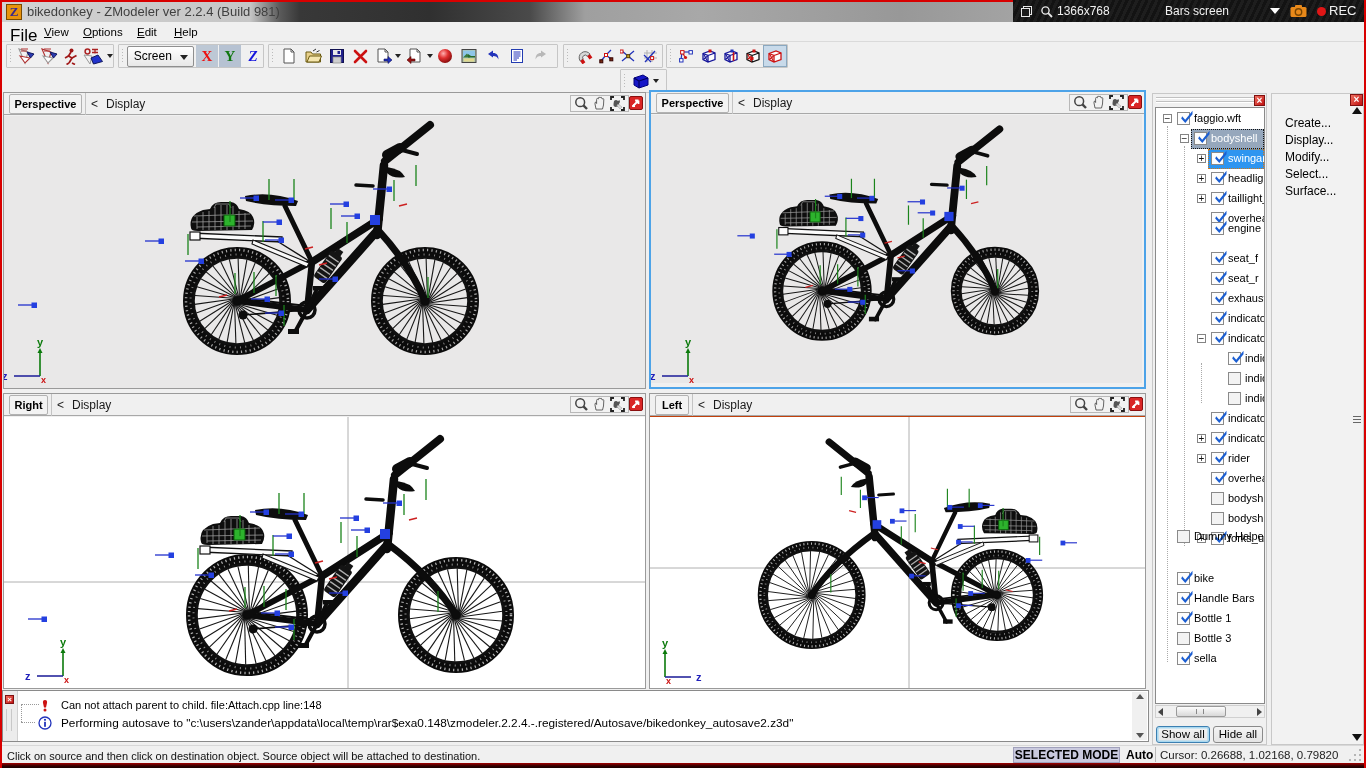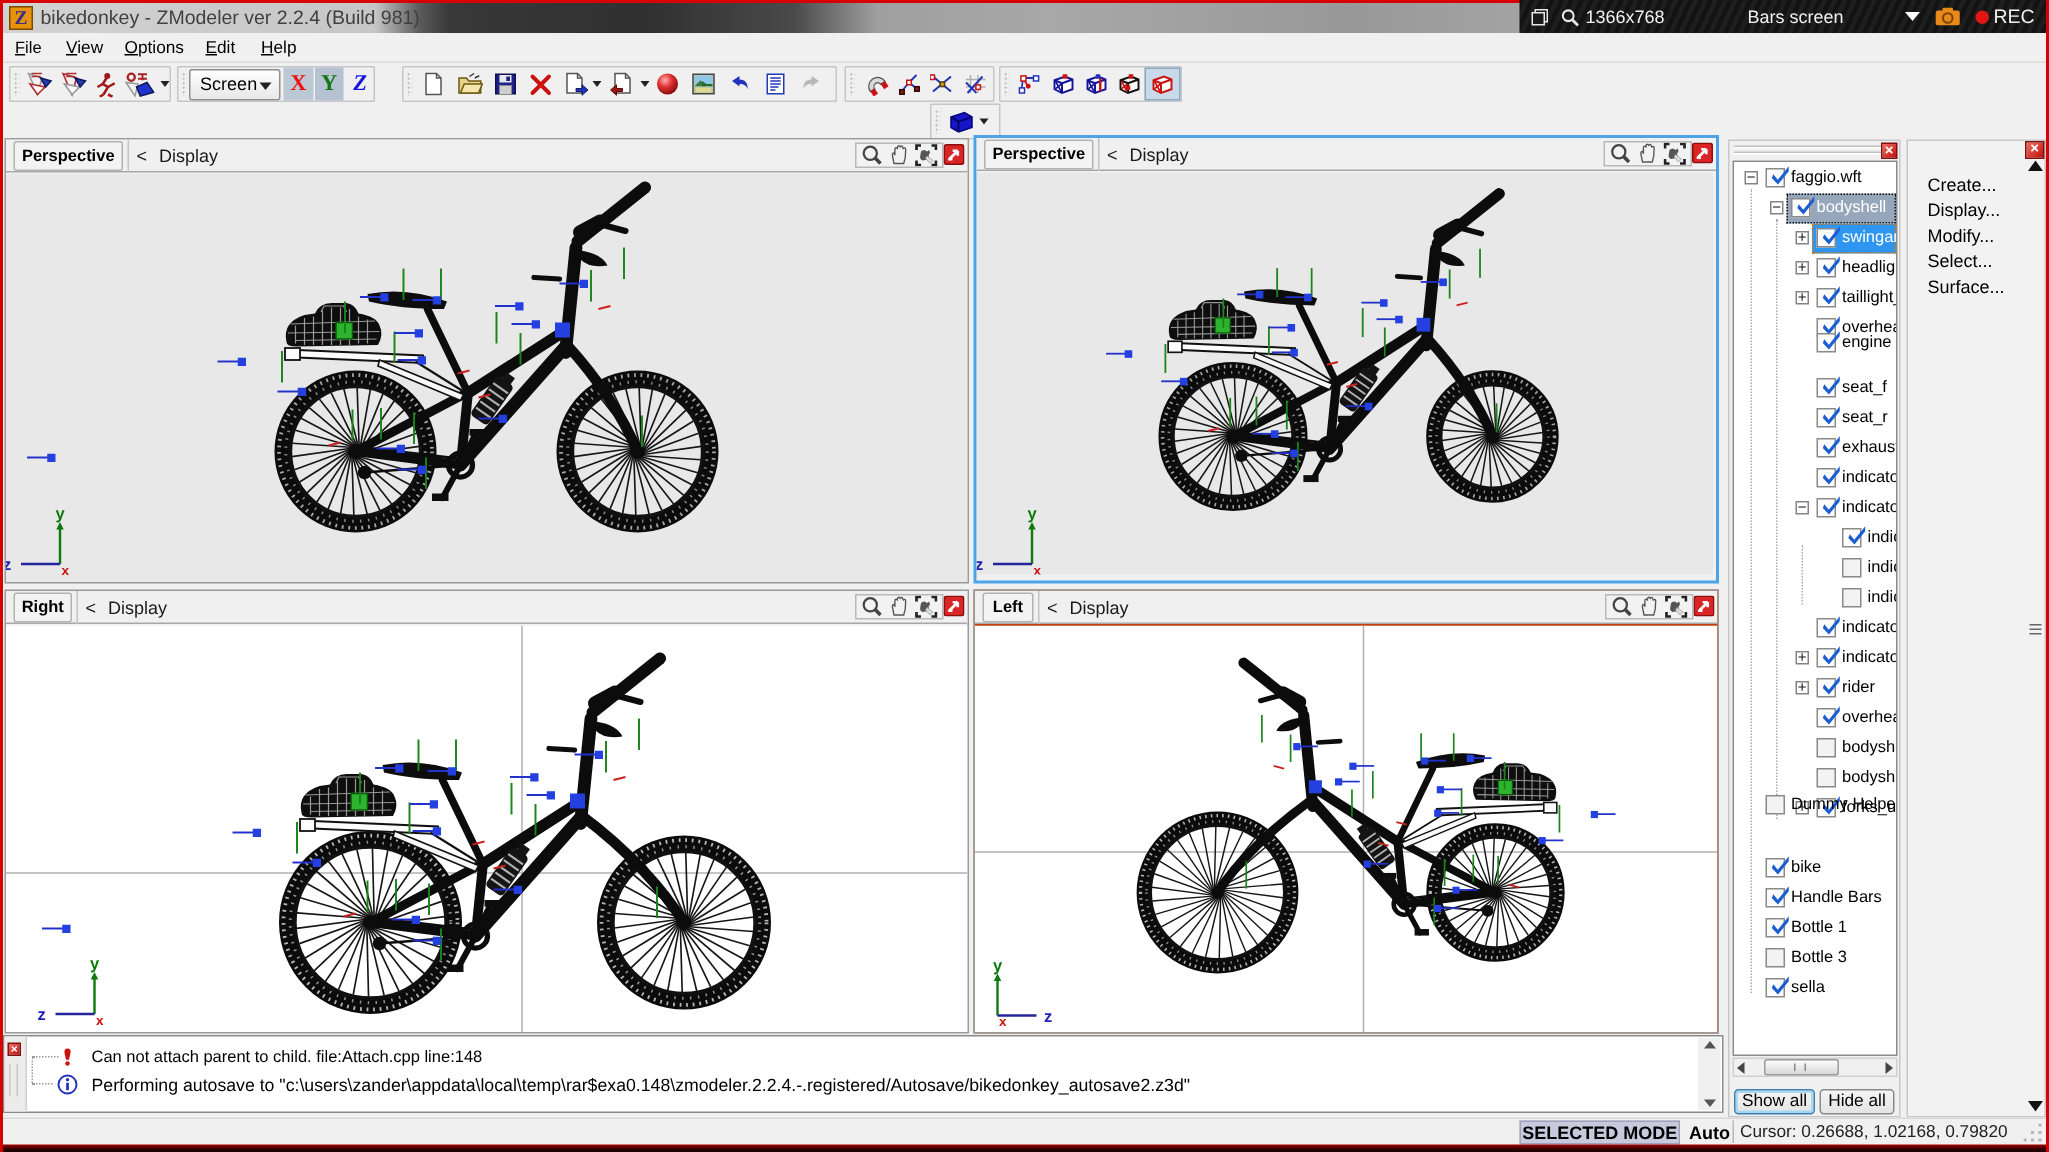--- a/index.html
+++ b/index.html
@@ -51,21 +51,21 @@
  <span style="position:absolute;left:257px;top:8px;width:0;height:0;border-left:5px solid transparent;border-right:5px solid transparent;border-top:6px solid #fff"></span>
  <svg width="17" height="12" style="position:absolute;left:277px;top:5px">
       <rect x="0.5" y="2" width="16" height="10" rx="1.5" fill="#e8891a"></rect>
       <rect x="5" y="0" width="7" height="3" rx="1" fill="#e8891a"></rect>
       <circle cx="8.5" cy="7" r="3.2" fill="none" stroke="#7a4500" stroke-width="1.4"></circle>
     </svg>
  <span style="position:absolute;left:304px;top:7px;width:9px;height:9px;border-radius:50%;background:#e01616"></span>
  <span style="position:absolute;left:316px;top:3px;font-size:13px">REC</span>
 </div>
 <div class="abs" style="left:2px;top:22px;width:1362px;height:20px;background:#f0f0f0;border-bottom:1px solid #dadada">
-    <span style="position:absolute;left:8px;top:4px;font-size:11px;color:#000"><span class="menu-u">F</span>ile</span>
+    <span style="position:absolute;left:8px;top:4px;font-size:17px;color:#000"><span class="menu-u">F</span>ile</span>
     <span style="position:absolute;left:42px;top:4px;font-size:11.5px;color:#000"><span class="menu-u">V</span>iew</span>
     <span style="position:absolute;left:81px;top:4px;font-size:11.5px;color:#000"><span class="menu-u">O</span>ptions</span>
     <span style="position:absolute;left:135px;top:4px;font-size:11.5px;color:#000"><span class="menu-u">E</span>dit</span>
     <span style="position:absolute;left:172px;top:4px;font-size:11.5px;color:#000"><span class="menu-u">H</span>elp</span>
   </div>
 <div class="abs" style="left:2px;top:42px;width:1362px;height:26px;background:#f0f0f0"></div>
 <div class="tbgroup" style="left:6px;width:108px">
     <div class="grip"></div>
     <div class="tbi" style="width:24px">
       <svg width="19" height="17" viewBox="0 0 19 17" style="display:block">
@@ -95,21 +95,21 @@
     <div class="tbi" style="width:24px">
       <svg width="20" height="17" viewBox="0 0 20 17" style="display:block">
         <circle cx="4.5" cy="3.5" r="2.4" fill="none" stroke="#a22" stroke-width="1.5"></circle>
         <path d="M9,1.5 h6 M9,4.5 h6 M12,1.5 v4" stroke="#a22" stroke-width="1.3"></path>
         <path d="M1,7 L7,16 L9,8 Z" fill="#f2f2f2" stroke="#999"></path>
         <path d="M8,10 l7,-3 4.5,6.5 -9,2.5 z" fill="#2233cc" stroke="#101860"></path>
       </svg>
     </div>
     <div class="darr" style="margin-left:2px"></div>
   </div>
-<div class="tbgroup" style="left:118px;width:132px">
+<div class="tbgroup" style="left:118px;width:146px">
     <div class="grip"></div>
 <div style="width:70px;height:21px;border:1px solid #8f8f8f;border-radius:2px;background:linear-gradient(#fefefe,#e8e8e8);
  font-size:12px;display:flex;align-items:center;padding-left:6px;position:relative">Screen
  <span style="position:absolute;right:5px;top:8px;width:0;height:0;border-left:4px solid transparent;border-right:4px solid transparent;border-top:5px solid #222"></span></div>
 <div style="width:23px;height:22px;margin-left:2px;background:#bdc8d5;display:flex;align-items:center;justify-content:center;font-family:'Liberation Serif',serif;font-weight:bold;font-size:15px;color:#ee1111">X</div>
 <div style="width:23px;height:22px;margin-left:1px;background:#b6c2d2;display:flex;align-items:center;justify-content:center;font-family:'Liberation Serif',serif;font-weight:bold;font-size:15px;color:#117711">Y</div>
 <div style="width:21px;height:22px;margin-left:2px;display:flex;align-items:center;justify-content:center;font-family:'Liberation Serif',serif;font-weight:bold;font-style:italic;font-size:15px;color:#1414dd">Z</div>
 </div>
 <div class="tbgroup" style="left:268px;width:290px">
     <div class="grip"></div>
@@ -1438,20 +1438,21 @@
         <circle cx="7" cy="3.8" r="1.1" fill="#2233bb"></circle>
         <rect x="6.1" y="5.8" width="1.8" height="5" fill="#2233bb"></rect>
       </svg></div>
 <span style="position:absolute;left:58px;top:25px;font-size:11.8px;color:#000">Performing autosave to "c:\users\zander\appdata\local\temp\rar$exa0.148\zmodeler.2.2.4.-.registered/Autosave/bikedonkey_autosave2.z3d"</span>
 <div style="position:absolute;right:1px;top:1px;width:15px;height:48px;background:#f0f0f0">
  <div style="margin:2px auto;width:0;height:0;border-left:4px solid transparent;border-right:4px solid transparent;border-bottom:5px solid #555"></div>
  <div style="margin:34px auto 0;width:0;height:0;border-left:4px solid transparent;border-right:4px solid transparent;border-top:5px solid #555"></div>
 </div>
 </div>
 <div class="abs" style="left:2px;top:745px;width:1362px;height:18px;background:#f0f0f0;border-top:1px solid #d8d8d8">
+<span style="position:absolute;left:5px;top:4px;font-size:11px;color:#111">Click on source and then click on destination object. Source object will be attached to destination.</span>
 <div style="position:absolute;left:1011px;top:1px;width:107px;height:16px;background:#c9c9de;border:1px solid #a0a0bb;font-size:12px;font-weight:bold;text-align:center;line-height:14px">SELECTED MODE</div>
 <span style="position:absolute;left:1124px;top:2px;font-size:12px;font-weight:bold;color:#000">Auto</span>
 <div style="position:absolute;left:1153px;top:1px;width:1px;height:15px;background:#b8b8b8"></div>
 <span style="position:absolute;left:1158px;top:3px;font-size:11.5px;color:#222">Cursor: 0.26688, 1.02168, 0.79820</span>
 <svg width="14" height="14" style="position:absolute;right:1px;top:3px">
       <g fill="#b5b5b5">
         <rect x="10" y="10" width="2" height="2"></rect>
         <rect x="10" y="5" width="2" height="2"></rect>
         <rect x="5" y="10" width="2" height="2"></rect>
         <rect x="10" y="0" width="2" height="2"></rect>

